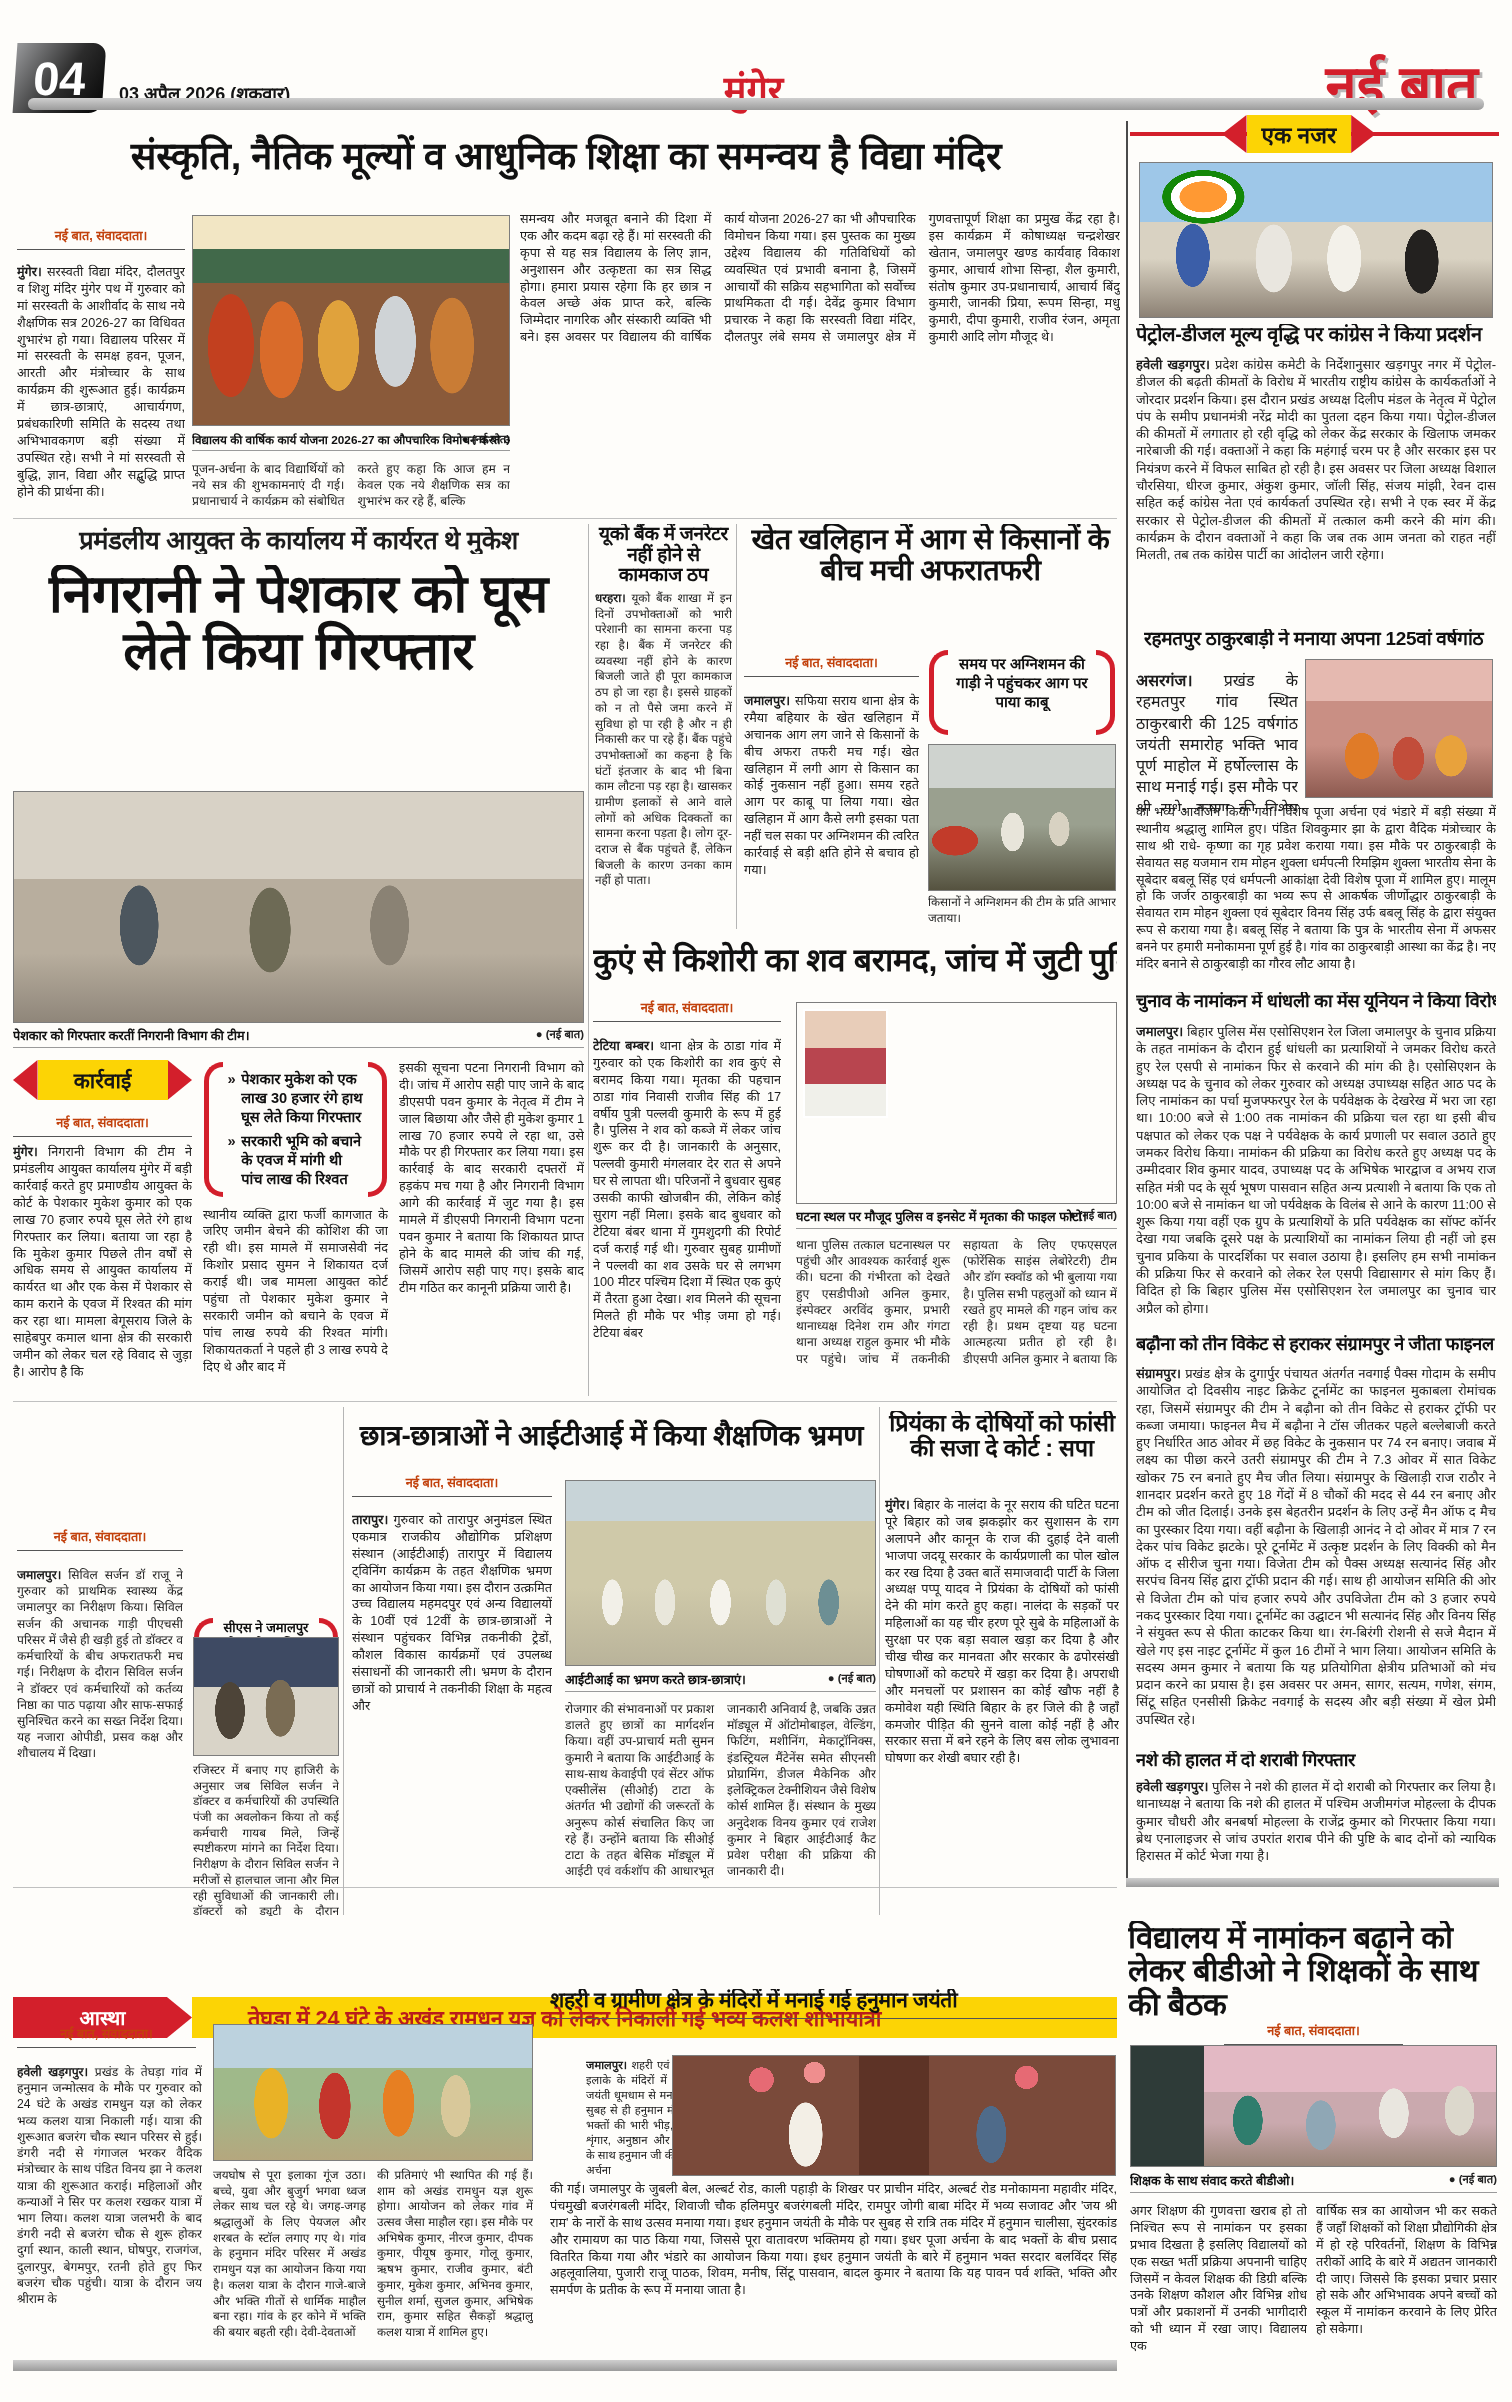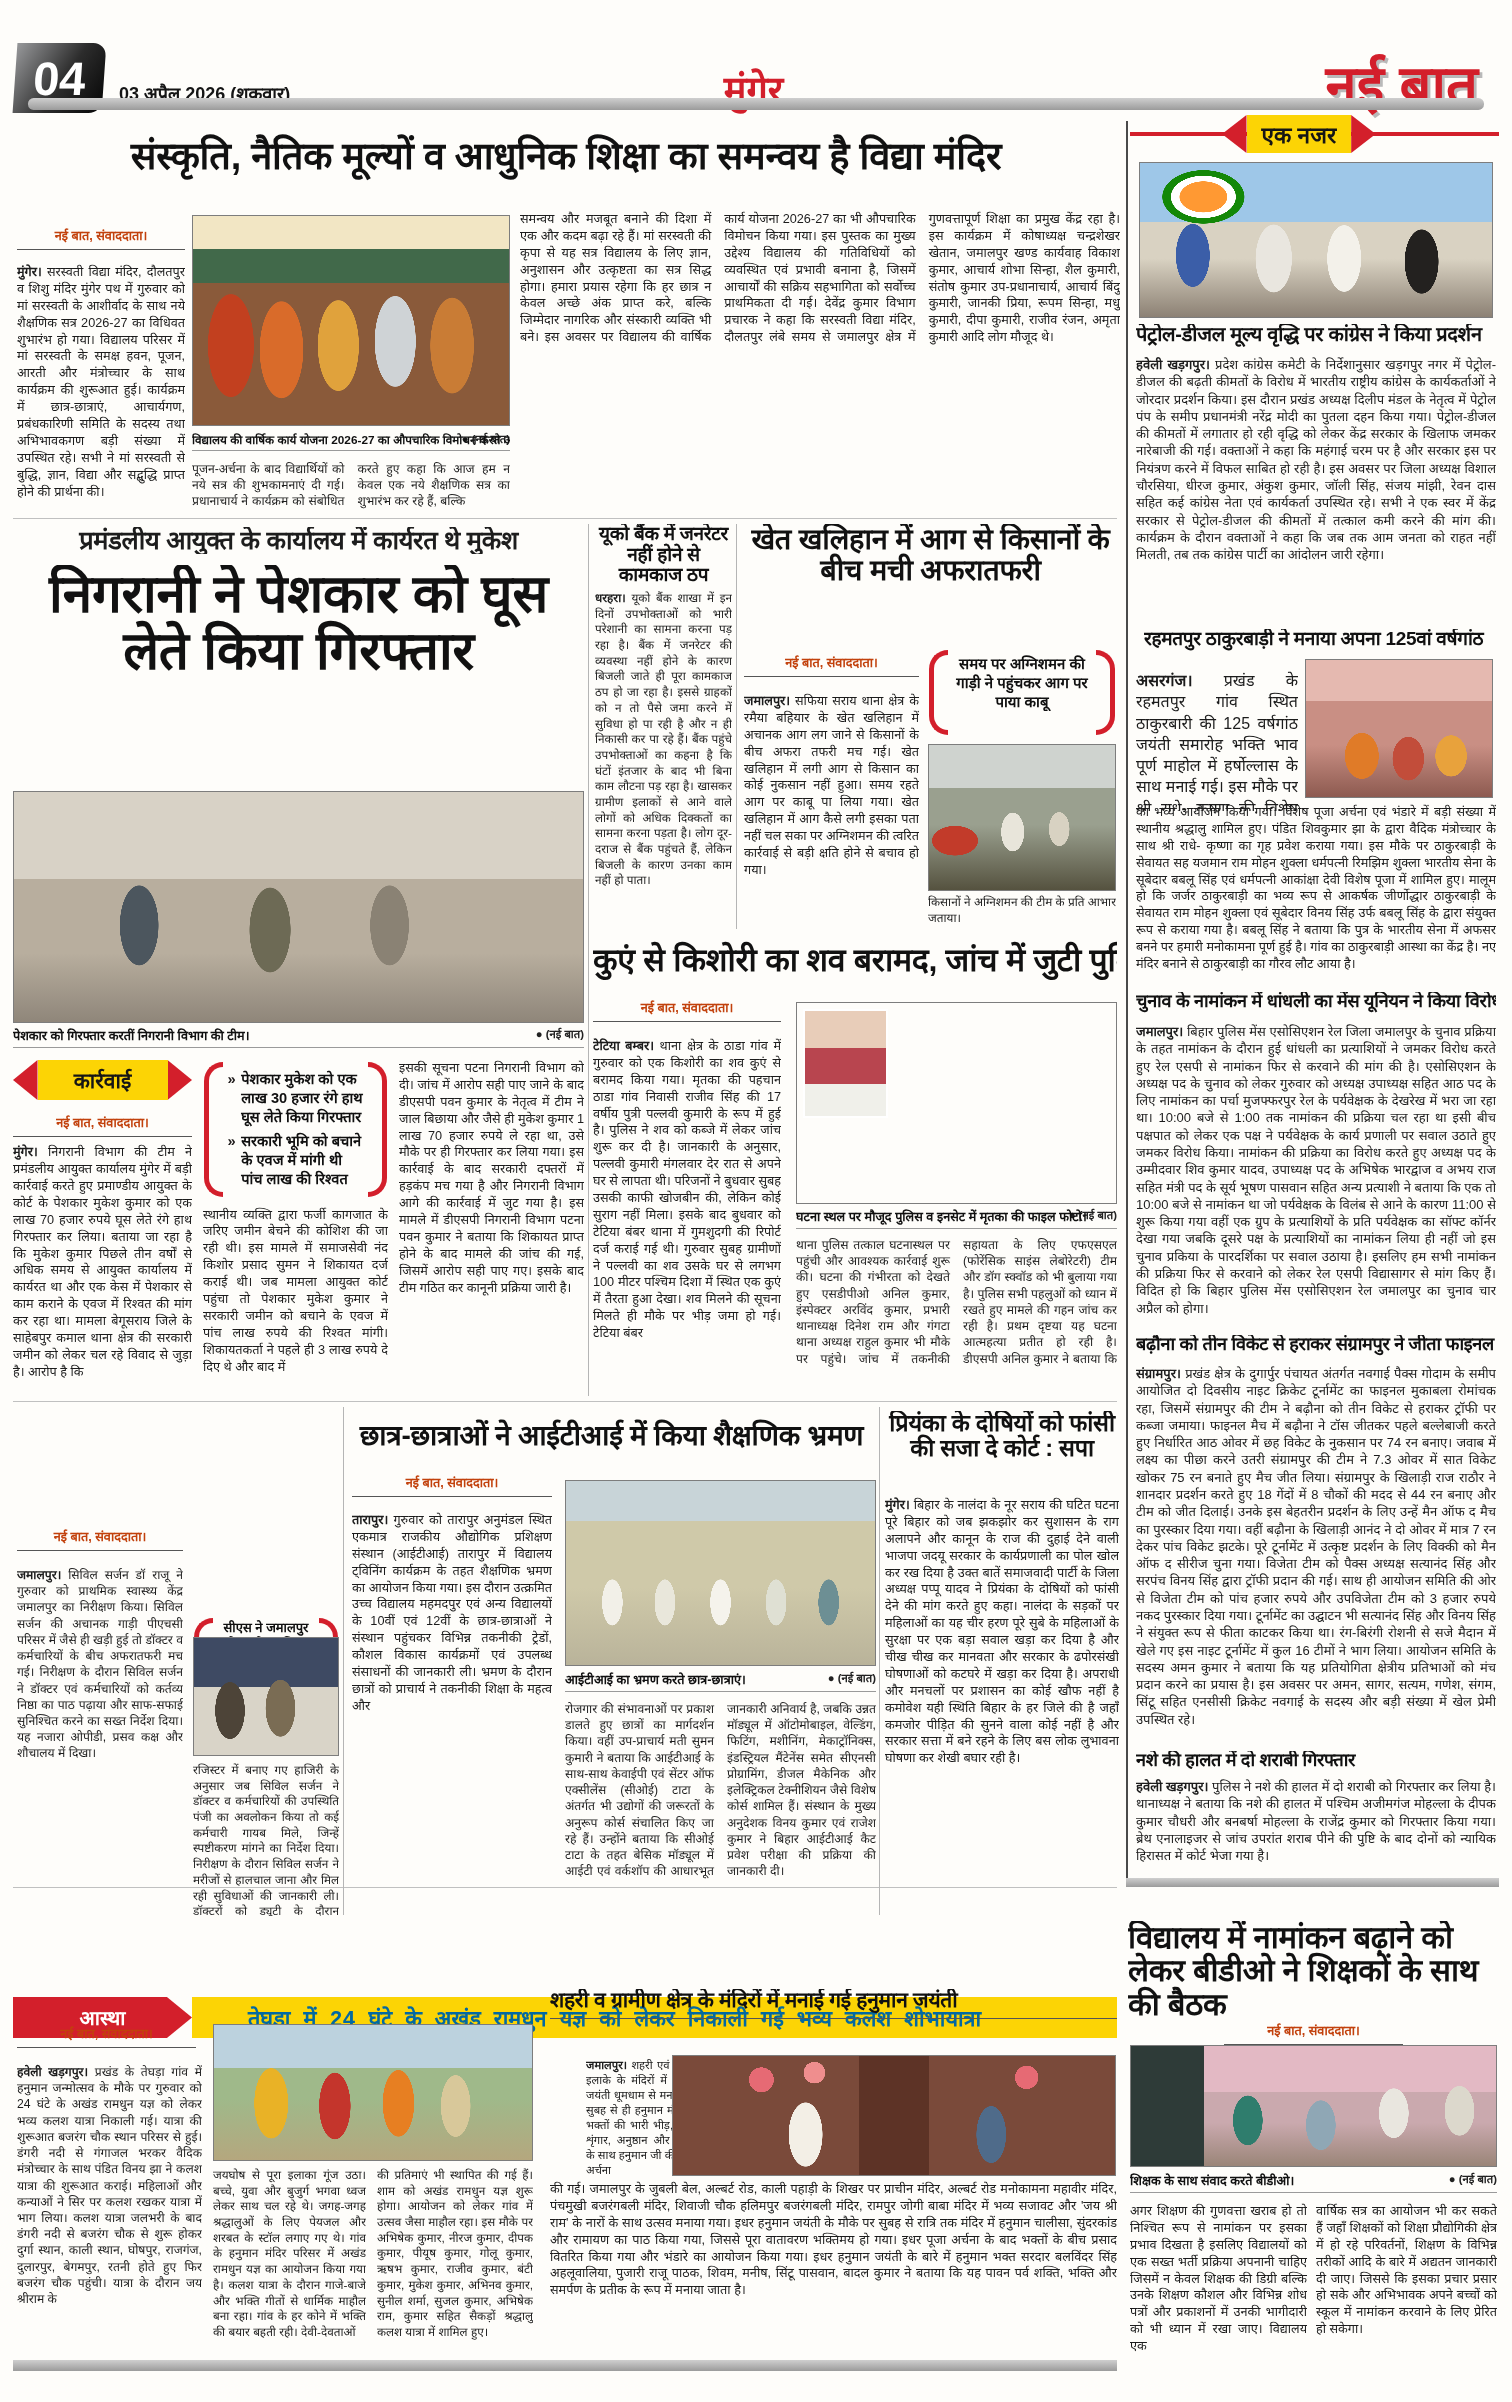--- a/index.html
+++ b/index.html
@@ -28,21 +28,21 @@
   
   .paren{position:relative;padding:5.6px 24.5px;}
   .paren:before,.paren:after{content:"";position:absolute;top:1.9px;bottom:1.9px;width:14px;border:5.6px solid #d31f2b;}
   .paren:before{left:0.9px;border-right:none;border-radius:24.5px 0 0 24.5px;}
   .paren:after{right:0.9px;border-left:none;border-radius:0 24.5px 24.5px 0;}
   .paren .txt{font-weight:bold;text-align:center;line-height:1.28;color:#101010;overflow:hidden;}
   .bullet{display:flex;gap:5.6px;font-weight:bold;font-size:14.6px;line-height:1.3;margin:4.7px 0;color:#101010;text-align:left;}
   .bullet .arr{color:#201c1c;}
   
   .aastha-label{background:#d31f2b;color:#fff;font-weight:bold;display:flex;align-items:center;justify-content:center;clip-path:polygon(0 0,86% 0,100% 50%,86% 100%,0 100%);}
-  .aastha-strip{background:#fcd405;color:#0369a1;font-weight:bold;display:flex;align-items:center;font-family:Liberation Mono, monospace;}
+  .aastha-strip{background:#fcd405;color:#b91c1c;font-weight:bold;display:flex;align-items:center;}
   
   .masthead{color:#d31f2b;font-weight:bold;text-shadow:2.8px 2.8px 0 #b9b9b9;}
   .pgnum{background:linear-gradient(120deg,#97989a,#2c2c2c 55%,#060606);color:#fff;font-weight:bold;display:flex;align-items:center;justify-content:center;border-radius:0 13px 13px 0;transform:skewX(-4deg);}
   
   .p-vidya{background:radial-gradient(ellipse 38px 85px at 12% 62%,#c2401f 0 60%,transparent 61%),radial-gradient(ellipse 36px 80px at 28% 64%,#d96b2a 0 60%,transparent 61%),radial-gradient(ellipse 34px 75px at 46% 62%,#e0a23c 0 60%,transparent 61%),radial-gradient(ellipse 34px 75px at 64% 60%,#cfd3d6 0 60%,transparent 61%),radial-gradient(ellipse 36px 79px at 82% 62%,#c97c35 0 60%,transparent 61%),linear-gradient(180deg,#f2e6c4 0 16%,#41694a 16% 32%,#8a5a3a 32% 100%);}
   .p-congress{background:radial-gradient(ellipse 28px 52px at 15% 60%,#3b5ea8 0 60%,transparent 61%),radial-gradient(ellipse 30px 56px at 38% 62%,#e9e6df 0 60%,transparent 61%),radial-gradient(ellipse 28px 55px at 58% 62%,#f3f1ea 0 60%,transparent 61%),radial-gradient(ellipse 28px 53px at 80% 64%,#23211f 0 60%,transparent 61%),radial-gradient(ellipse 43px 28px at 18% 22%,#ff9933 0 55%,#ffffff 56% 75%,#138808 76% 95%,transparent 96%),linear-gradient(180deg,#9ec7e8 0 38%,#d9d2c2 38% 62%,#8c8174 100%);}
   .p-arrest{background:radial-gradient(ellipse 32px 66px at 22% 58%,#4c565e 0 60%,transparent 61%),radial-gradient(ellipse 34px 70px at 45% 60%,#6d6a55 0 60%,transparent 61%),radial-gradient(ellipse 32px 66px at 66% 58%,#8a8274 0 60%,transparent 61%),linear-gradient(180deg,#d8d2c6 0 38%,#b8ae9e 38% 70%,#8f867a 100%);}
   .p-fire{background:radial-gradient(ellipse 38px 24.5px at 14% 66%,#c23b2a 0 60%,transparent 61%),radial-gradient(ellipse 19px 32px at 45% 60%,#e8e5da 0 60%,transparent 61%),radial-gradient(ellipse 17px 28px at 70% 58%,#d8d2c2 0 60%,transparent 61%),linear-gradient(180deg,#cfd3cf 0 30%,#9aa08f 30% 55%,#55523f 100%);}
   .p-well{background:radial-gradient(ellipse 24.5px 56px at 38% 62%,#b09a62 0 60%,transparent 61%),radial-gradient(ellipse 22.6px 53px at 56% 60%,#a59466 0 60%,transparent 61%),radial-gradient(ellipse 75px 38px at 85% 80%,#8e8succ 0 0,transparent 0),linear-gradient(180deg,#7fae6b 0 30%,#c9c0a4 30% 62%,#9e9578 100%);}
   .p-thakur{background:radial-gradient(ellipse 28px 38px at 30% 70%,#e07b28 0 60%,transparent 61%),radial-gradient(ellipse 26px 36px at 55% 72%,#c24d3a 0 60%,transparent 61%),radial-gradient(ellipse 26px 34px at 78% 70%,#e8a23c 0 60%,transparent 61%),linear-gradient(180deg,#e5b9b0 0 30%,#c98f84 30% 62%,#8d5a50 100%);}

